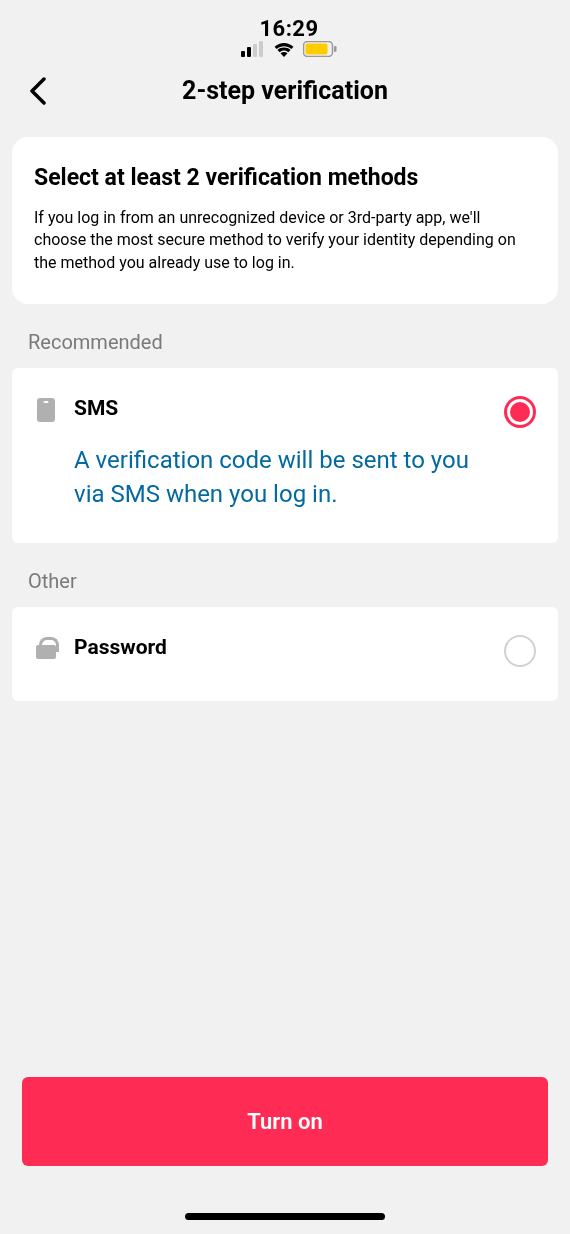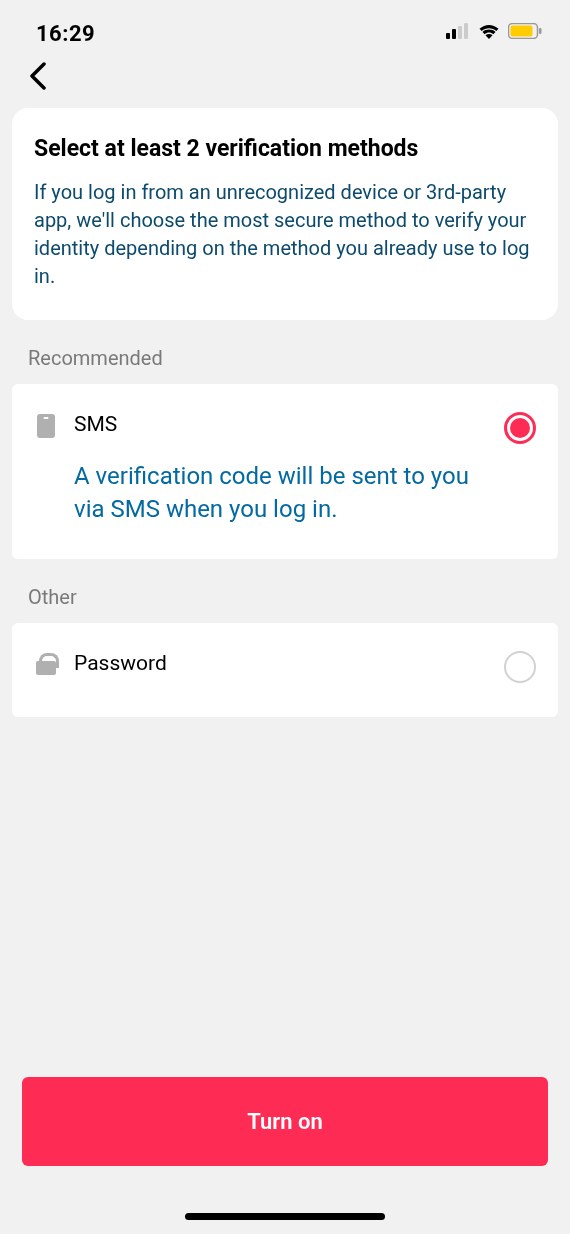--- a/index.html
+++ b/index.html
@@ -15,20 +15,21 @@
       background: #f1f1f1;
       position: relative;
       overflow: hidden;
     }
     .status-bar {
       display: flex;
       justify-content: space-between;
       align-items: center;
       padding: 16px 28px 8px 36px;
       height: 58px;
+      flex-direction: column;
     }
     .status-time {
       font-size: 22px;
       font-weight: 700;
       color: #000;
       letter-spacing: 0.5px;
     }
     .status-icons {
       display: flex;
       align-items: center;
@@ -63,22 +64,22 @@
       padding: 26px 22px 30px;
     }
     .card-title {
       font-size: 23px;
       font-weight: 700;
       color: #000;
       line-height: 1.3;
       margin-bottom: 14px;
     }
     .card-desc {
-      font-size: 20px;
-      color: #0c4a6e;
+      font-size: 16px;
+      color: #000000;
       line-height: 1.4;
     }
     .section-header {
       font-size: 20px;
       font-weight: 400;
       color: #7a7a7a;
       padding: 26px 28px 14px;
     }
     .methods-card {
       background: #fff;
@@ -98,21 +99,21 @@
       display: flex;
       align-items: center;
       justify-content: center;
       margin-top: 2px;
     }
     .method-content {
       flex: 1;
     }
     .method-title {
       font-size: 21px;
-      font-weight: 400;
+      font-weight: 700;
       color: #000;
       margin-bottom: 24px;
     }
     .method-desc {
       font-size: 24px;
       color: #0369a1;
       line-height: 1.4;
       padding-bottom: 14px;
     }
     .radio-wrap {
@@ -257,20 +258,21 @@
     </span>
   </div>
 </div>
 
 <div class="header">
   <div class="back-button">
     <svg width="18" height="28" viewBox="0 0 18 28">
       <path d="M15 2 L3 14 L15 26" stroke="#000" stroke-width="3.5" fill="none" stroke-linecap="round" stroke-linejoin="round"></path>
     </svg>
   </div>
+  <div class="header-title">2-step verification</div>
 </div>
 
 <div class="card">
   <div class="card-title">Select at least 2 verification methods</div>
   <div class="card-desc">If you log in from an unrecognized device or 3rd-party app, we'll choose the most secure method to verify your identity depending on the method you already use to log in.</div>
 </div>
 
 <div class="section-header">Recommended</div>
 <div class="methods-card">
 

